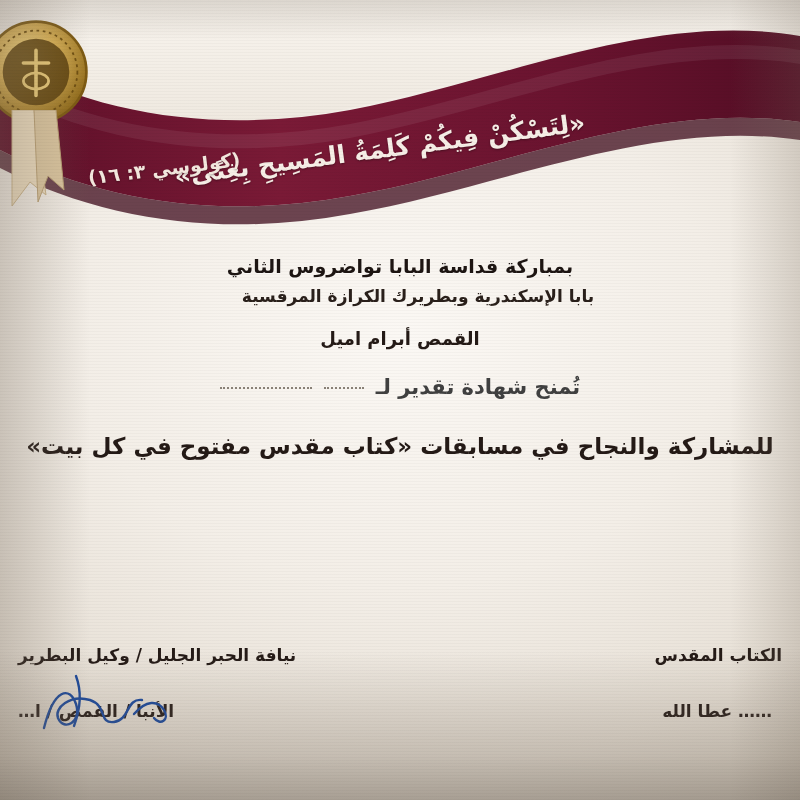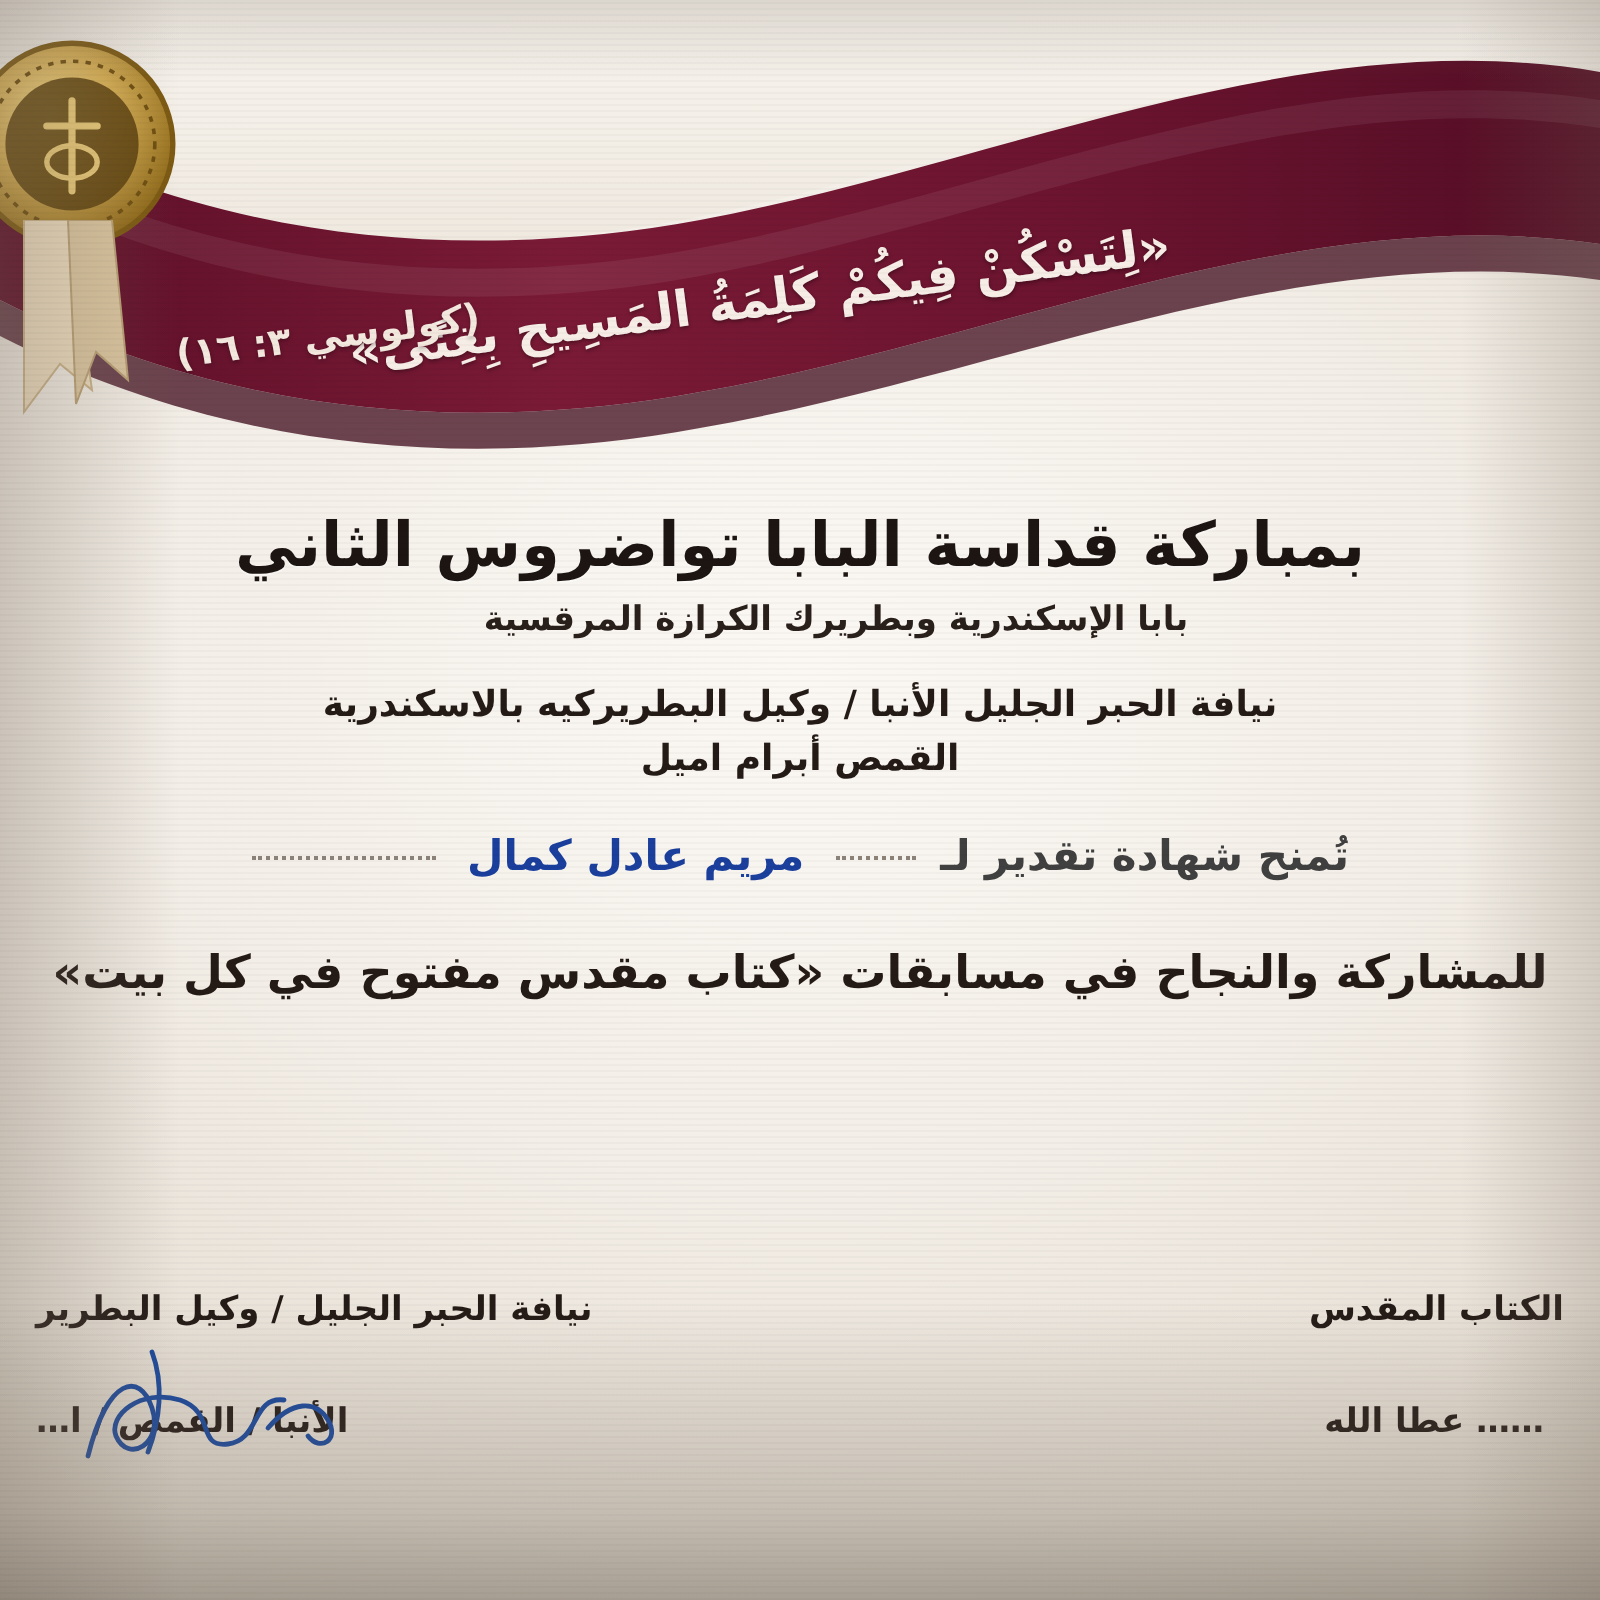--- a/index.html
+++ b/index.html
@@ -110,21 +110,21 @@
     position: absolute;
     left: 0; right: 0;
     top: 255px;
     text-align: center;
     direction: rtl;
     color: #241a16;
   }
   .line { white-space: nowrap; }
 
   .l-bless {
-    font-size: 31px;
+    font-size: 19px;
     font-weight: bold;
     letter-spacing: 0.5px;
     margin-bottom: 9px;
     color: #1d1512;
     text-shadow: 0 1px 0 rgba(255,255,255,0.5);
   }
   .l-title {
     font-size: 17px;
     font-weight: bold;
     color: #2a201b;
@@ -298,27 +298,25 @@
     
     <svg class="ribbon-tails" viewBox="0 0 90 140" xmlns="http://www.w3.org/2000/svg">
       <path d="M18,0 L40,0 L52,85 L36,72 L18,96 Z" fill="#e9d9bc" stroke="#c8b188" stroke-width="1"></path>
       <path d="M40,0 L62,0 L70,80 L54,66 L44,92 Z" fill="#d9c49e" stroke="#b89f74" stroke-width="1"></path>
     </svg>
   </div>
 
   <div class="body-text">
     <div class="line l-bless">بمباركة قداسة البابا تواضروس الثاني</div>
     <div class="line l-title">بابا الإسكندرية وبطريرك الكرازة المرقسية</div>
-    <div class="line l-bishop">نيافة الحبر الجليل الأنبا / وكيل البطريركيه بالاسكندرية</div>
     <div class="line l-priest">القمص أبرام اميل</div>
 
     <div class="awarded-row">
       <span class="awarded-label">تُمنح شهادة تقدير لـ</span>
       <span class="dotted"></span>
-      <span class="recipient">مريم عادل كمال</span>
       <span class="recipient-underline"></span>
     </div>
 
     <div class="line l-reason">للمشاركة والنجاح في مسابقات «كتاب مقدس مفتوح في كل بيت»</div>
   </div>
 
   <div class="sig-right">
     <div class="sig-title">الكتاب المقدس</div>
     <div class="sig-sub-right">…… عطا الله</div>
   </div>

